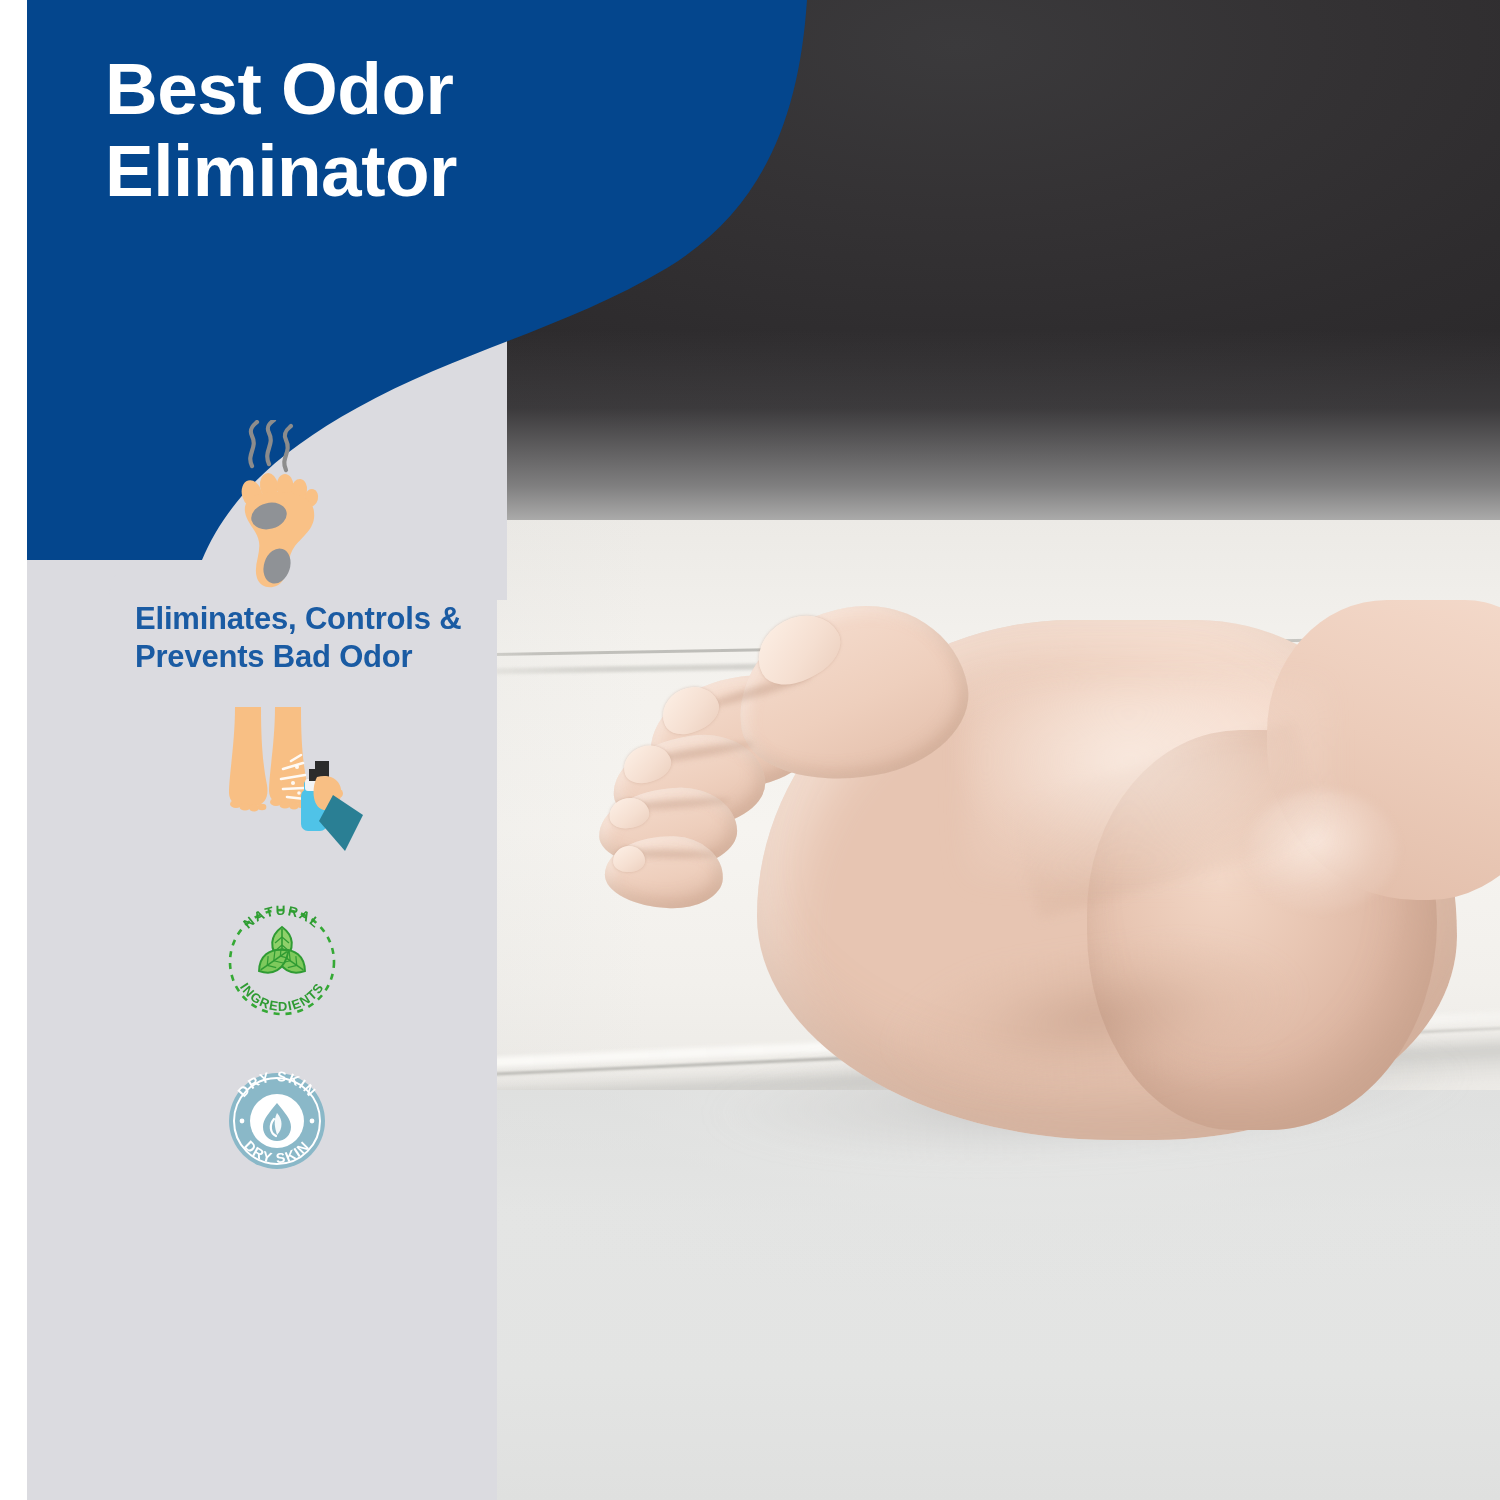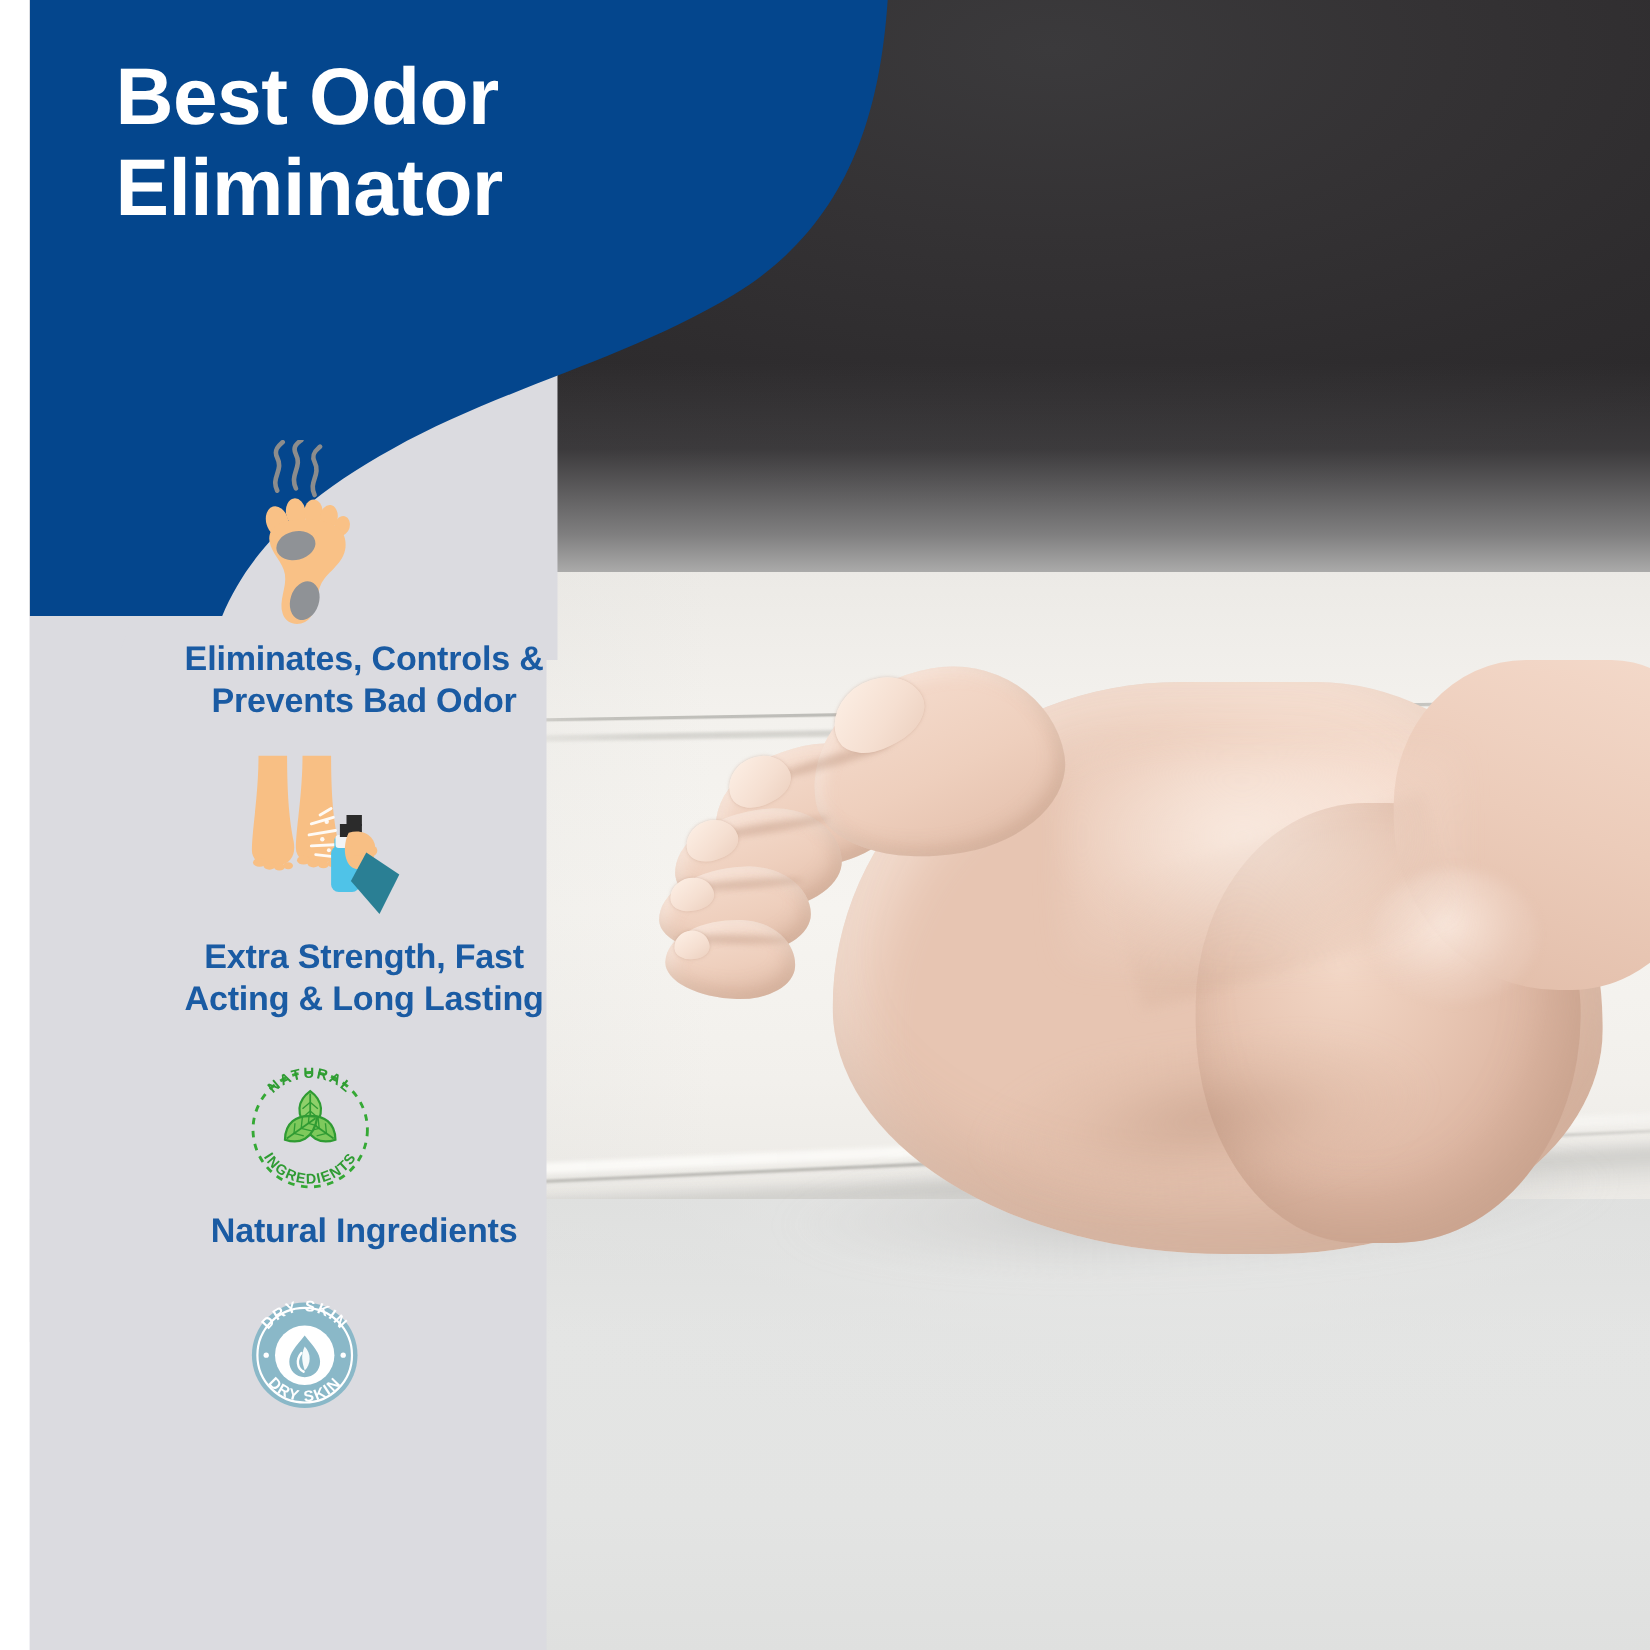--- a/index.html
+++ b/index.html
@@ -207,24 +207,23 @@
     position: absolute; left: 0; top: 300px;
     width: 470px; height: 1200px;
     z-index: 18;
   }
   .panel-bg {
     position: absolute; left: 0; top: 0;
     width: 470px; height: 1200px;
   }
 
   #features {
-    position: absolute; left: 0; top: 400px;
+    position: absolute; left: 0; top: 420px;
     width: 500px;
     z-index: 30;
-    text-align: center;
   }
   .feature {
     position: relative;
     margin-bottom: 14px;
   }
   .feature-icon {
     display: block;
     margin-left: 190px;
   }
   .feature-text {
@@ -398,22 +397,20 @@
 
         <g fill="#f8bf84">
           <path d="M112,74 C126,70 138,78 136,92 C134,104 124,110 116,106
                    C108,102 106,86 112,74 Z"></path>
           <rect x="112" y="86" width="26" height="9" rx="4.5"></rect>
           <rect x="112" y="96" width="24" height="9" rx="4.5"></rect>
         </g>
 
         <path d="M128,92 L158,112 L140,148 L114,118 Z" fill="#2a7f94"></path>
       </svg>
-      <div class="feature-text">Extra Strength, Fast
-Acting &amp; Long Lasting</div>
     </div>
 
     <div class="feature" style="margin-top:34px;">
       <svg class="feature-icon" width="130" height="130" viewBox="0 0 130 130" style="margin-left:190px;">
         <defs>
           <path id="arcTop" d="M18,65 A47,47 0 0 1 112,65"></path>
           <path id="arcBot" d="M16,65 A49,49 0 0 0 114,65"></path>
         </defs>
         <circle cx="65" cy="65" r="52" fill="none" stroke="#35a935" stroke-width="2.6" stroke-dasharray="6 6"></circle>
 
@@ -458,21 +455,20 @@
             </g>
           </g>
         </g>
         <text font-family="Liberation Sans, sans-serif" font-size="13.5" font-weight="bold" fill="#2f9b33" letter-spacing="1.6">
           <textPath href="#arcTop" startOffset="50%" text-anchor="middle">NATURAL</textPath>
         </text>
         <text font-family="Liberation Sans, sans-serif" font-size="13" font-weight="bold" fill="#2f9b33" letter-spacing="1.2">
           <textPath href="#arcBot" startOffset="50%" text-anchor="middle">INGREDIENTS</textPath>
         </text>
       </svg>
-      <div class="feature-text">Natural Ingredients</div>
     </div>
 
     <div class="feature" style="margin-top:38px;">
       <svg class="feature-icon" width="112" height="112" viewBox="0 0 112 112" style="margin-left:194px;">
         <defs>
           <path id="dsTop" d="M16,56 A40,40 0 0 1 96,56"></path>
           <path id="dsBot" d="M14,56 A42,42 0 0 0 98,56"></path>
         </defs>
         <circle cx="56" cy="56" r="48" fill="#8ab8c8"></circle>
         <circle cx="56" cy="56" r="43" fill="none" stroke="#ffffff" stroke-width="2"></circle>

